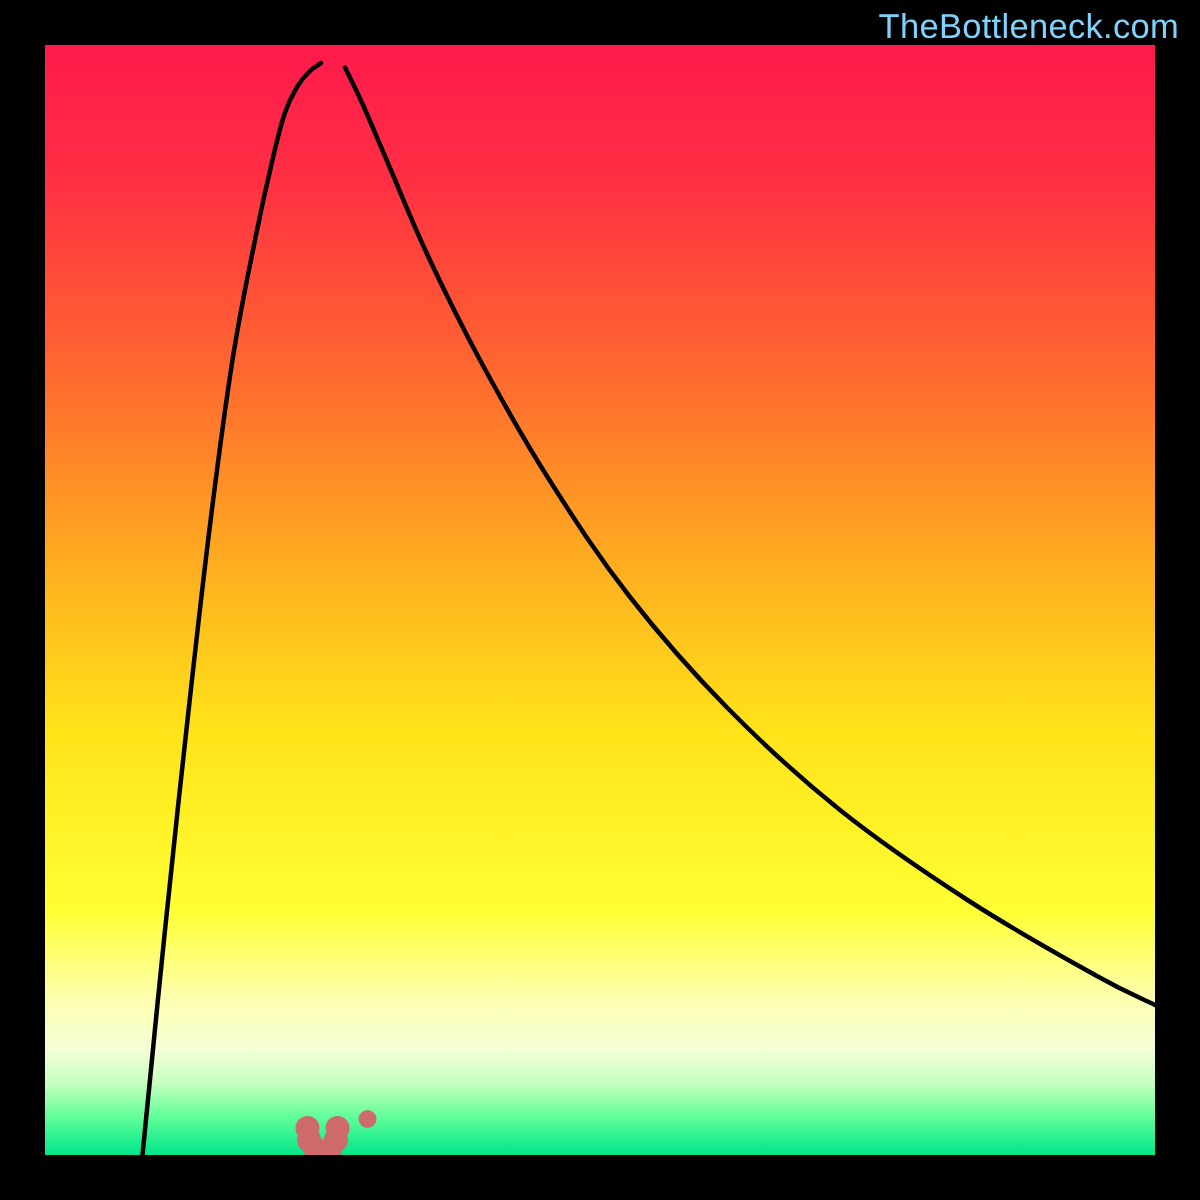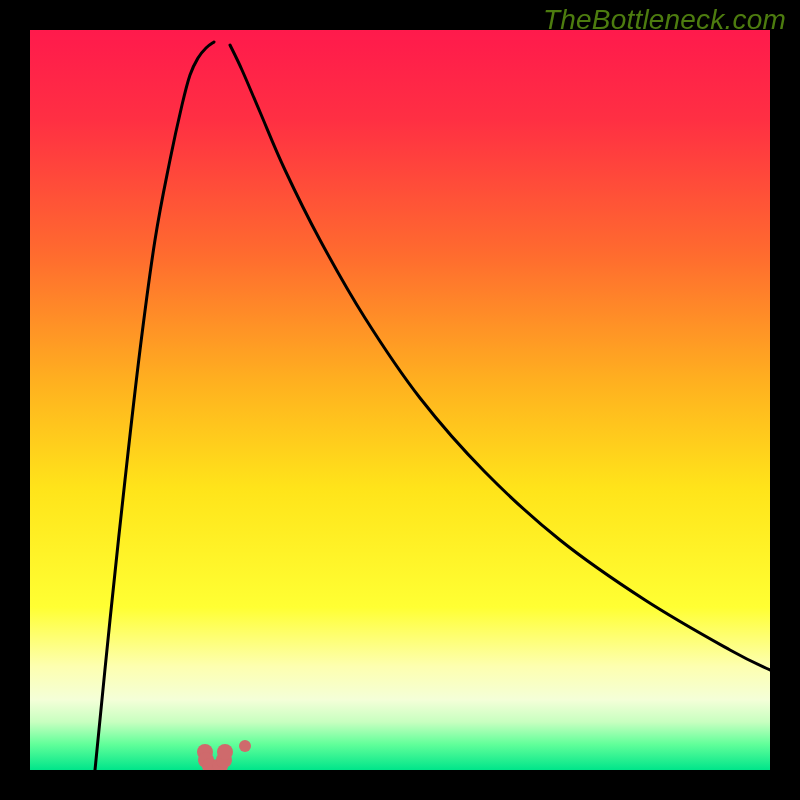--- a/index.html
+++ b/index.html
@@ -31,24 +31,23 @@
     inset: 0;
   }
   .curves {
     position: absolute;
     inset: 0;
   }
   .watermark {
     position: absolute;
     top: 4px;
     right: 14px;
-    color: #4d7c0f;
-    font-size: 28px;
+    color: #7dd3fc;
+    font-size: 23px;
     letter-spacing: 0.2px;
-    font-style: italic;
   }
 </style>
 </head>
 <body>
 
 <div class="frame">
   <div class="watermark">TheBottleneck.com</div>
 
   <div class="plot">
     <svg class="gradient" viewBox="0 0 740 740" preserveAspectRatio="none">

